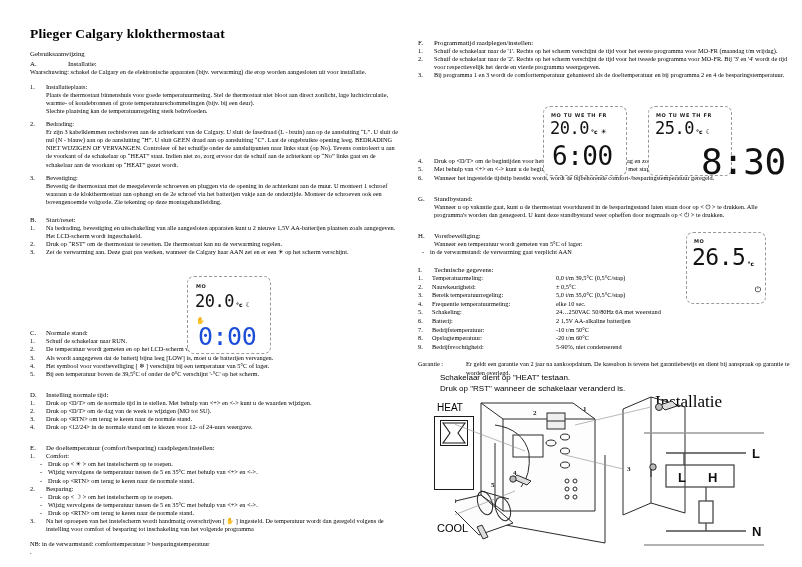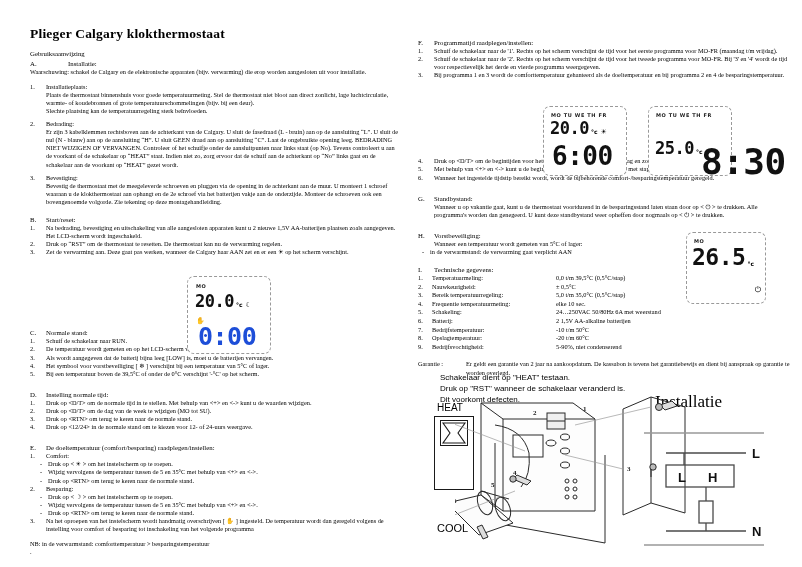--- a/index.html
+++ b/index.html
@@ -61,21 +61,21 @@
   .lcd .days{
     font-family:"DejaVu Sans", sans-serif;
     font-weight:bold;
     font-size:5px;
     letter-spacing:.6px;
     color:#222;
     white-space:nowrap;
   }
   .seg{
     font-family:"DejaVu Sans Mono", monospace;
-    font-weight:bold;
+    font-weight:normal;
     color:#111;
     letter-spacing:-0.5px;
     text-align:right;
   }
   .sm{font-size:6px;font-family:"DejaVu Sans", sans-serif;font-weight:bold;}
   .ghost{color:#1d4ed8;}
 
   
   .inst-txt{position:absolute;left:440px;top:372px;font-family:"Liberation Sans",sans-serif;font-size:8px;line-height:11px;}
   .inst-title{position:absolute;left:655px;top:392px;font-family:"Liberation Serif",serif;font-size:17px;}
@@ -382,40 +382,39 @@
       <span class="seg" style="font-size:17px;">20.0</span>
       <span class="sm" style="font-size:6px;padding-bottom:3px;padding-left:2px;">°c</span>
       <span style="font-size:7px;padding-bottom:2px;padding-left:3px;">☀</span>
     </div>
     <div class="seg" style="position:absolute;left:8px;top:34px;font-size:26px;">6:00</div>
   </div>
 
   <div class="lcd" style="left:648px;top:106px;width:84px;height:70px;">
     <div class="days" style="position:absolute;left:7px;top:5px;">MO TU WE TH FR</div>
     <div style="position:absolute;left:6px;top:11px;display:flex;align-items:flex-end;">
-      <span class="seg" style="font-size:17px;margin-top:20px;">25.0</span>
+      <span class="seg" style="font-size:17px;">25.0</span>
       <span class="sm" style="font-size:6px;padding-bottom:3px;padding-left:2px;">°c</span>
       <span style="font-size:7px;padding-bottom:2px;padding-left:3px;">☾</span>
     </div>
     <div class="seg" style="position:absolute;left:12px;top:34px;font-size:36px;margin-left:40px;">8:30</div>
   </div>
 
   <div class="lcd" style="left:686px;top:232px;width:80px;height:72px;">
     <div class="days" style="position:absolute;left:7px;top:5px;">MO</div>
     <div style="position:absolute;left:5px;top:11px;display:flex;align-items:flex-end;">
       <span class="seg" style="font-size:23px;">26.5</span>
       <span class="sm" style="font-size:6px;padding-bottom:3px;padding-left:2px;">°c</span>
     </div>
     <div style="position:absolute;right:4px;bottom:8px;font-size:8px;">⏻</div>
   </div>
 
   <div class="inst-txt">
     <div>Schakelaar dient op "HEAT" testaan.</div>
     <div>Druk op "RST" wanneer de schakelaar veranderd is.</div>
-    <div>Dit voorkomt defecten.</div>
   </div>
   <div class="inst-title">Installatie</div>
 
   <div class="heatlbl">HEAT</div>
   <div class="swbox"></div>
   <div class="bowtie">
     <svg width="26" height="24" viewBox="0 0 26 24">
       <polygon points="2,2 24,2 17,12 24,22 2,22 9,12" fill="none" stroke="#1a1a1a" stroke-width="1.1"></polygon>
     </svg>
   </div>

